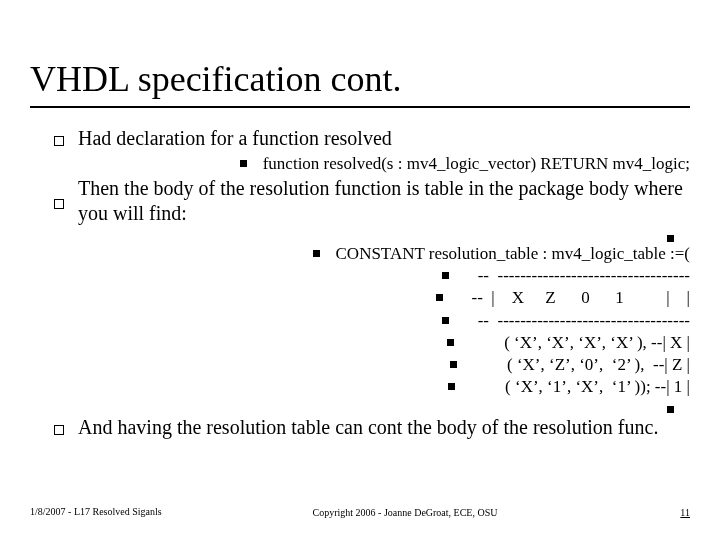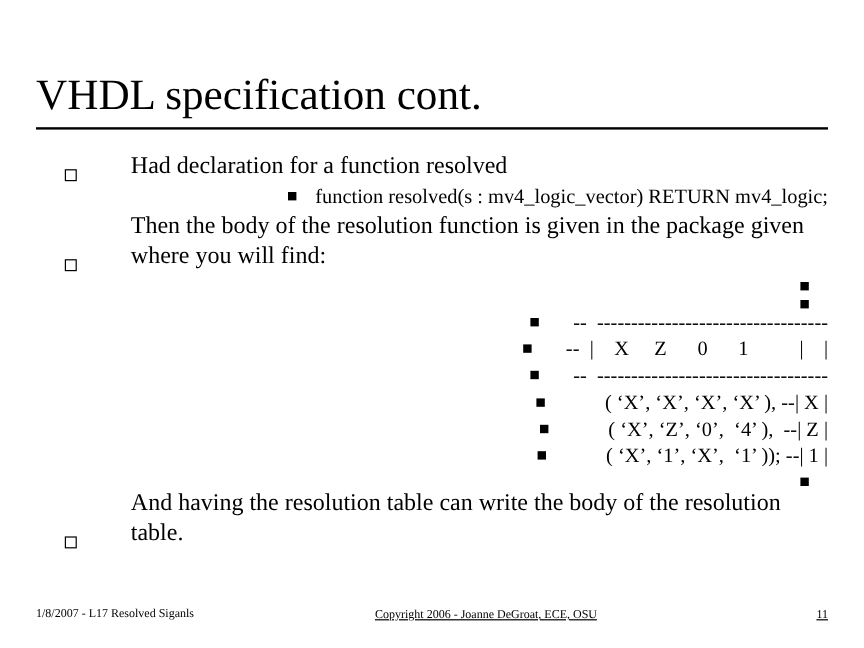--- a/index.html
+++ b/index.html
@@ -30,23 +30,22 @@
     height: 0;
     border-bottom: 2px solid #000;
     margin-bottom: 18px;
   }
   .content {
     font-size: 18px;
     line-height: 1.25;
   }
   .lvl1 {
     display: flex;
-    align-items: flex-end;
+    align-items: center;
     margin: 2px 0 2px 24px;
-    gap: 31px;
   }
   .lvl2 {
     display: flex;
     align-items: flex-start;
     margin: 1px 0 1px 76px;
     justify-content: flex-end;
   }
   .bullet-square-open {
     display: inline-block;
     width: 10px;
@@ -88,21 +87,20 @@
     color: #000;
   }
   .footer .left {
     width: 150px;
     text-align: left;
     line-height: 1.2;
   }
   .footer .center {
     flex: 1;
     text-align: center;
-    text-decoration: underline;
   }
   .footer .right {
     width: 60px;
     text-align: right;
     text-decoration: underline;
   }
 </style>
 </head>
 <body>
 
@@ -117,60 +115,61 @@
       <span class="bullet-square-open"></span>
       <span class="lvl1-text">Had declaration for a function resolved</span>
     </div>
     <div class="lvl2">
       <span class="bullet-square-filled"></span>
       <span class="lvl2-text-wrap">function resolved(s : mv4_logic_vector) RETURN mv4_logic;</span>
     </div>
 
     <div class="lvl1">
       <span class="bullet-square-open"></span>
-      <span class="lvl1-text">Then the body of the resolution function is given in the package given where you will find:</span>
+      <span class="lvl1-text">Then the body of the resolution function is table in the package body where you will find:</span>
     </div>
     <div class="lvl2">
       <span class="bullet-square-filled"></span>
     </div>
     <div class="lvl2">
       <span class="bullet-square-filled"></span>
+      <span class="lvl2-text-wrap">CONSTANT resolution_table : mv4_logic_table :=(</span>
     </div>
     <div class="lvl2">
       <span class="bullet-square-filled"></span>
       <span class="lvl2-text">   --  ----------------------------------</span>
     </div>
     <div class="lvl2">
       <span class="bullet-square-filled"></span>
       <span class="lvl2-text">   --  |    X     Z      0      1          |    |</span>
     </div>
     <div class="lvl2">
       <span class="bullet-square-filled"></span>
       <span class="lvl2-text">   --  ----------------------------------</span>
     </div>
     <div class="lvl2">
       <span class="bullet-square-filled"></span>
       <span class="lvl2-text">        ( ‘X’, ‘X’, ‘X’, ‘X’ ), --| X |</span>
     </div>
     <div class="lvl2">
       <span class="bullet-square-filled"></span>
-      <span class="lvl2-text">        ( ‘X’, ‘Z’, ‘0’,  ‘4’ ),  --| Z |</span>
+      <span class="lvl2-text">        ( ‘X’, ‘Z’, ‘0’,  ‘2’ ),  --| Z |</span>
     </div>
     <div class="lvl2">
       <span class="bullet-square-filled"></span>
       <span class="lvl2-text">        ( ‘X’, ‘1’, ‘X’,  ‘1’ )); --| 1 |</span>
     </div>
     <div class="lvl2">
       <span class="bullet-square-filled"></span>
       <span class="lvl2-text"></span>
     </div>
 
     <div class="lvl1">
       <span class="bullet-square-open"></span>
-      <span class="lvl1-text">And having the resolution table can write the body of the resolution table.</span>
+      <span class="lvl1-text">And having the resolution table can cont the body of the resolution func.</span>
     </div>
 
   </div>
 
   <div class="footer">
     <div class="left">1/8/2007 - L17 Resolved Siganls</div>
     <div class="center">Copyright 2006 - Joanne DeGroat, ECE, OSU</div>
     <div class="right">11</div>
   </div>
 

